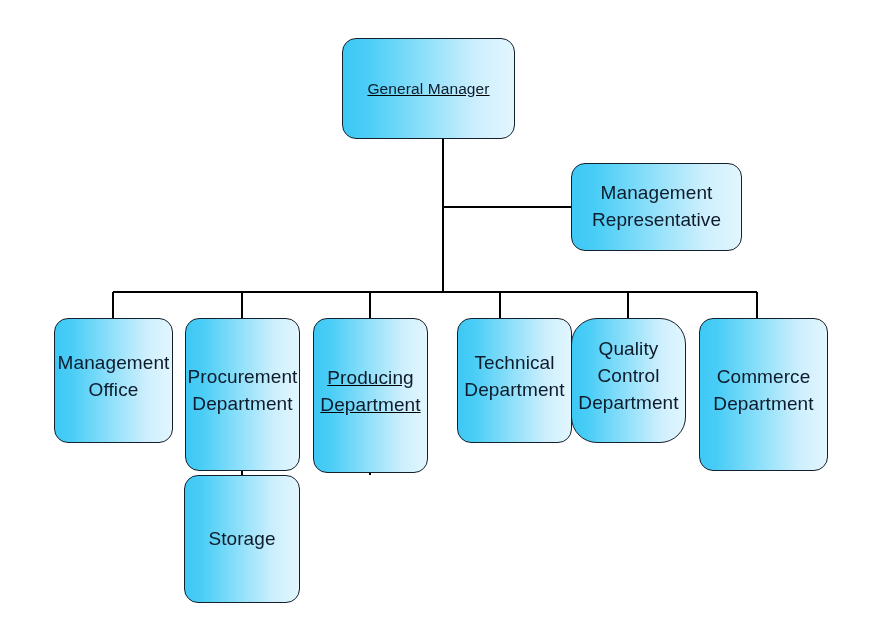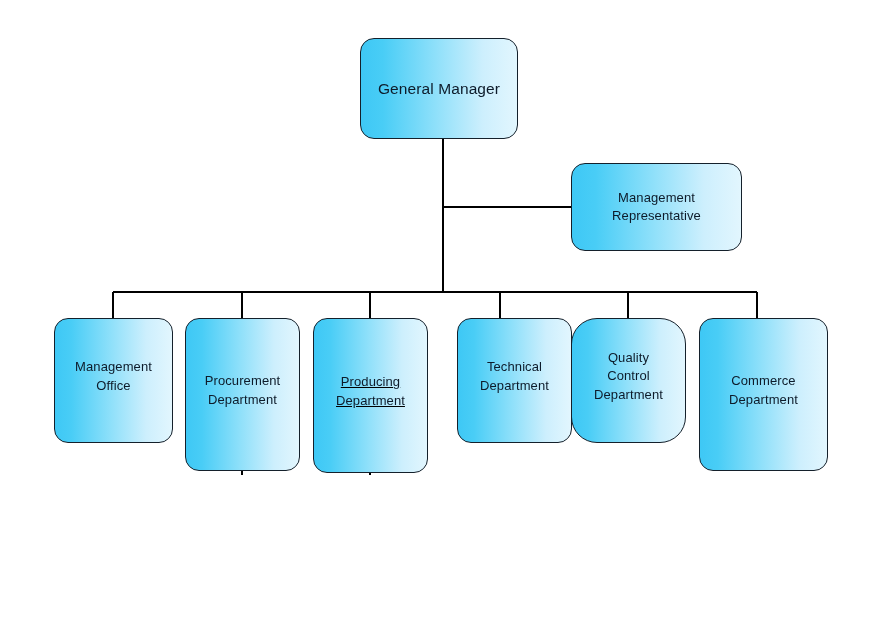--- a/index.html
+++ b/index.html
@@ -28,21 +28,21 @@
     border: 1px solid #14202b;
     border-radius: 14px;
     background: linear-gradient(to right, #3ec8f5 0%, #49cdf6 14%, #8fe0fa 48%, #cdeffd 78%, #e2f6fe 100%);
     display: flex;
     align-items: center;
     justify-content: center;
     z-index: 2;
   }
   .node-label {
     color: #0d1b2a;
-    font-size: 13px;
+    font-size: 19px;
     line-height: 1.42;
     text-align: center;
     letter-spacing: 0.1px;
     padding: 0 6px;
     white-space: pre-line;
     user-select: none;
   }
   
   .node.root .node-label { font-size: 15.5px; }
   .node.dept .node-label { position: relative; top: -4px; }
@@ -67,21 +67,21 @@
       <path d="M370,292 L370,318"></path>
       <path d="M500,292 L500,318"></path>
       <path d="M628,292 L628,318"></path>
       <path d="M757,292 L757,318"></path>
 
       <path d="M242,443 L242,475"></path>
       <path d="M370,443 L370,475"></path>
     </g>
   </svg>
 
-  <div class="node root" style="left:360px; top:38px; width:158px; height:101px;">
+  <div class="node root" style="left:342px; top:38px; width:173px; height:101px;text-decoration:underline;">
     <div class="node-label">General Manager</div>
   </div>
 
   <div class="node rep" style="left:571px; top:163px; width:171px; height:88px;">
     <div class="node-label">Management
 Representative</div>
   </div>
 
   <div class="node dept" style="left:54px; top:318px; width:119px; height:125px;">
     <div class="node-label">Management
@@ -107,15 +107,18 @@
     <div class="node-label">Quality
 Control
 Department</div>
   </div>
 
   <div class="node dept" style="left:699px; top:318px; width:129px; height:153px;">
     <div class="node-label">Commerce
 Department</div>
   </div>
 
+  <div class="node sub" style="left:184px; top:475px; width:116px; height:128px;">
+    <div class="node-label">Storage</div>
+  </div>
 
 
 </div>
 
 </body></html>

